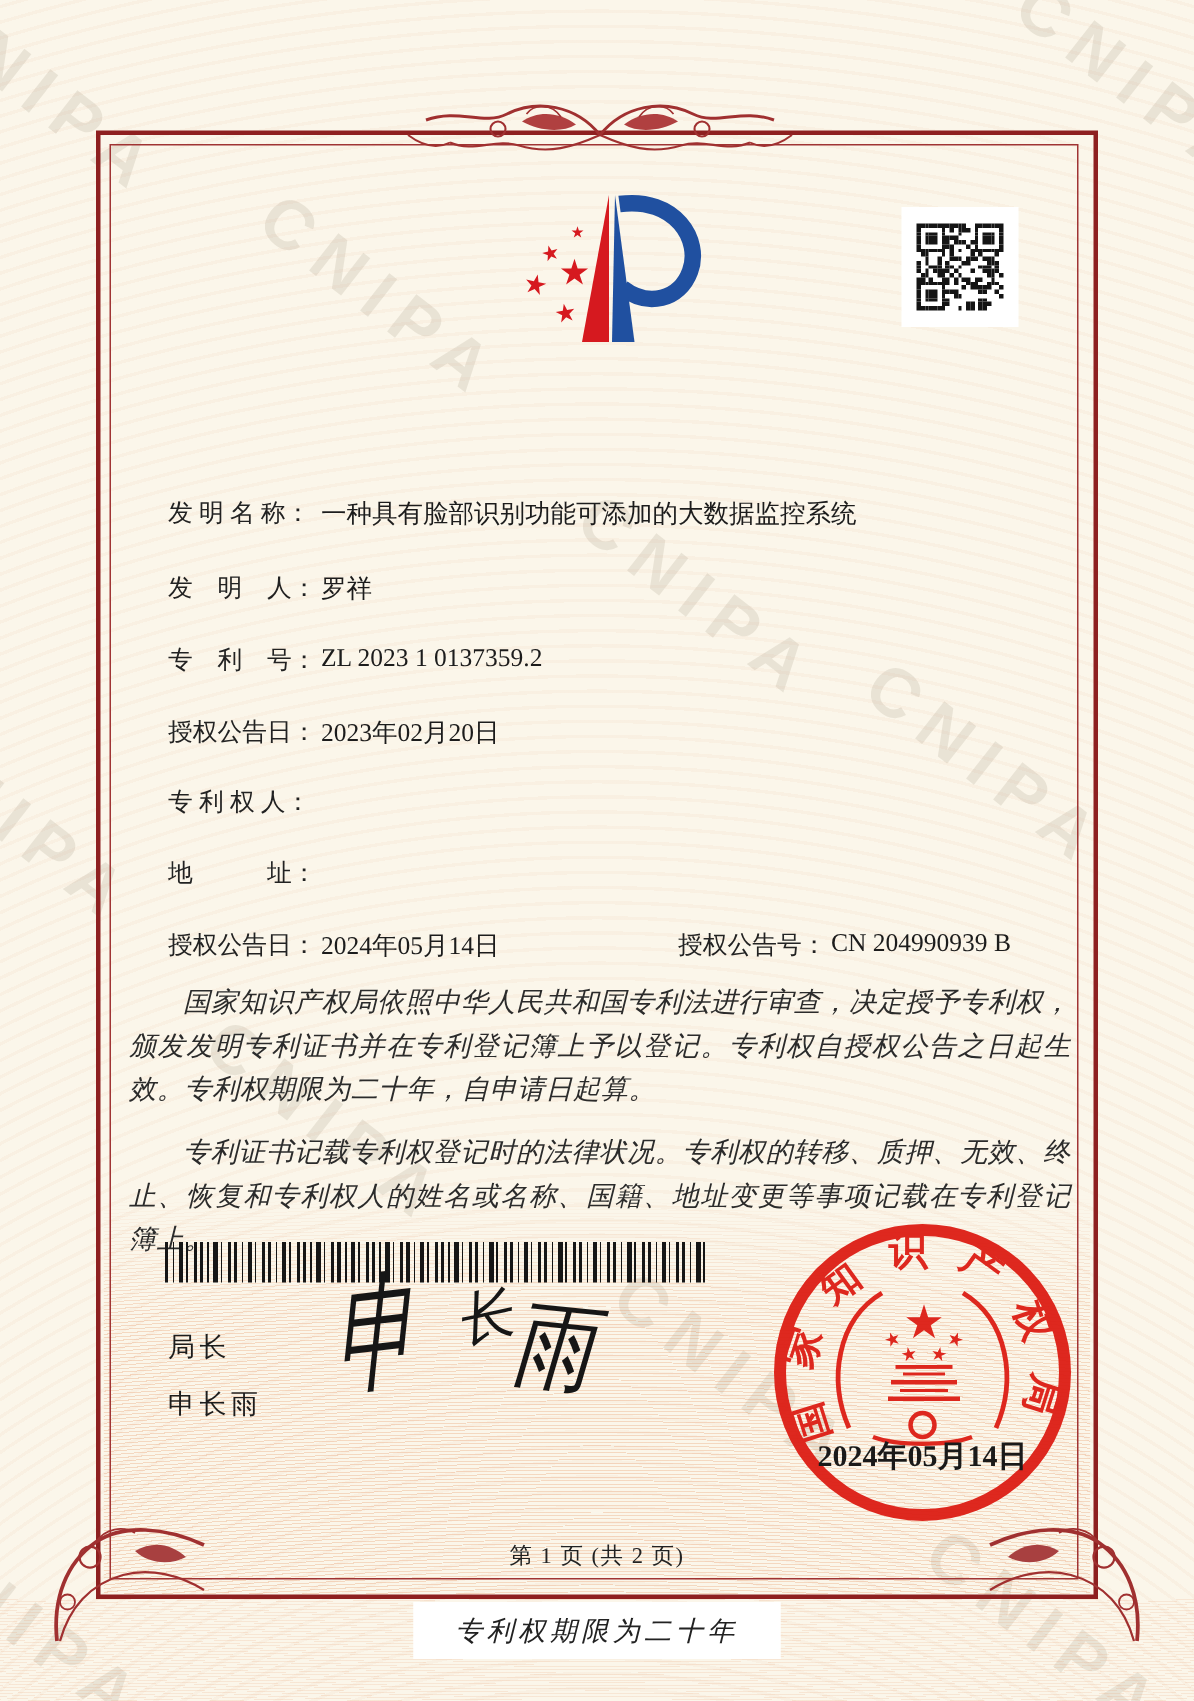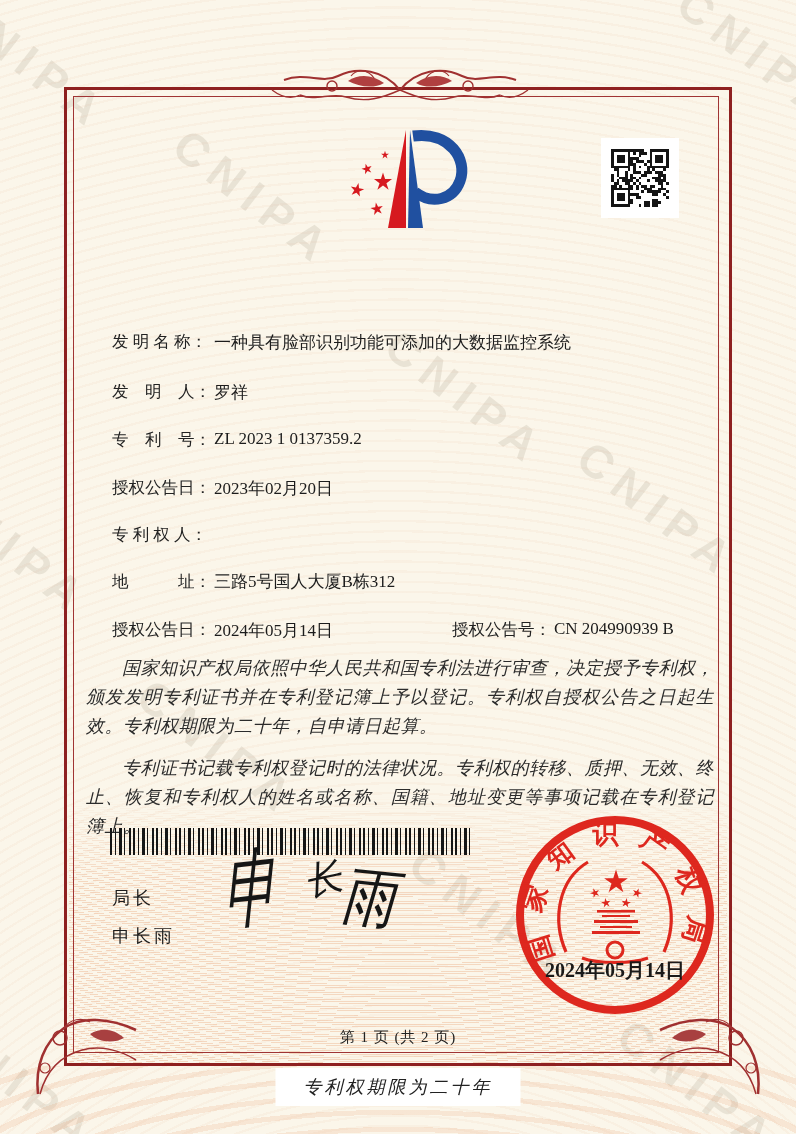--- a/index.html
+++ b/index.html
@@ -386,21 +386,20 @@
     <div class="frow" style="top:146px">
       <span class="flabel">授权公告日：</span>
       <span class="fvalue">2023年02月20日</span>
     </div>
     <div class="frow" style="top:193px">
       <span class="flabel">专 利 权 人：</span>
     </div>
     <div class="frow" style="top:239px">
       <span class="flabel" style="line-height:24px">地　　　址：</span>
       <span class="fvalue">
-        <div class="vline">三路5号国人大厦B栋312</div>
       </span>
     </div>
     <div class="frow" style="top:288px">
       <span class="flabel">授权公告日：</span>
       <span class="fvalue" style="flex:0 0 238px">2024年05月14日</span>
       <span class="flabel">授权公告号：</span>
       <span class="fvalue">CN 204990939 B</span>
     </div>
   </div>
 

